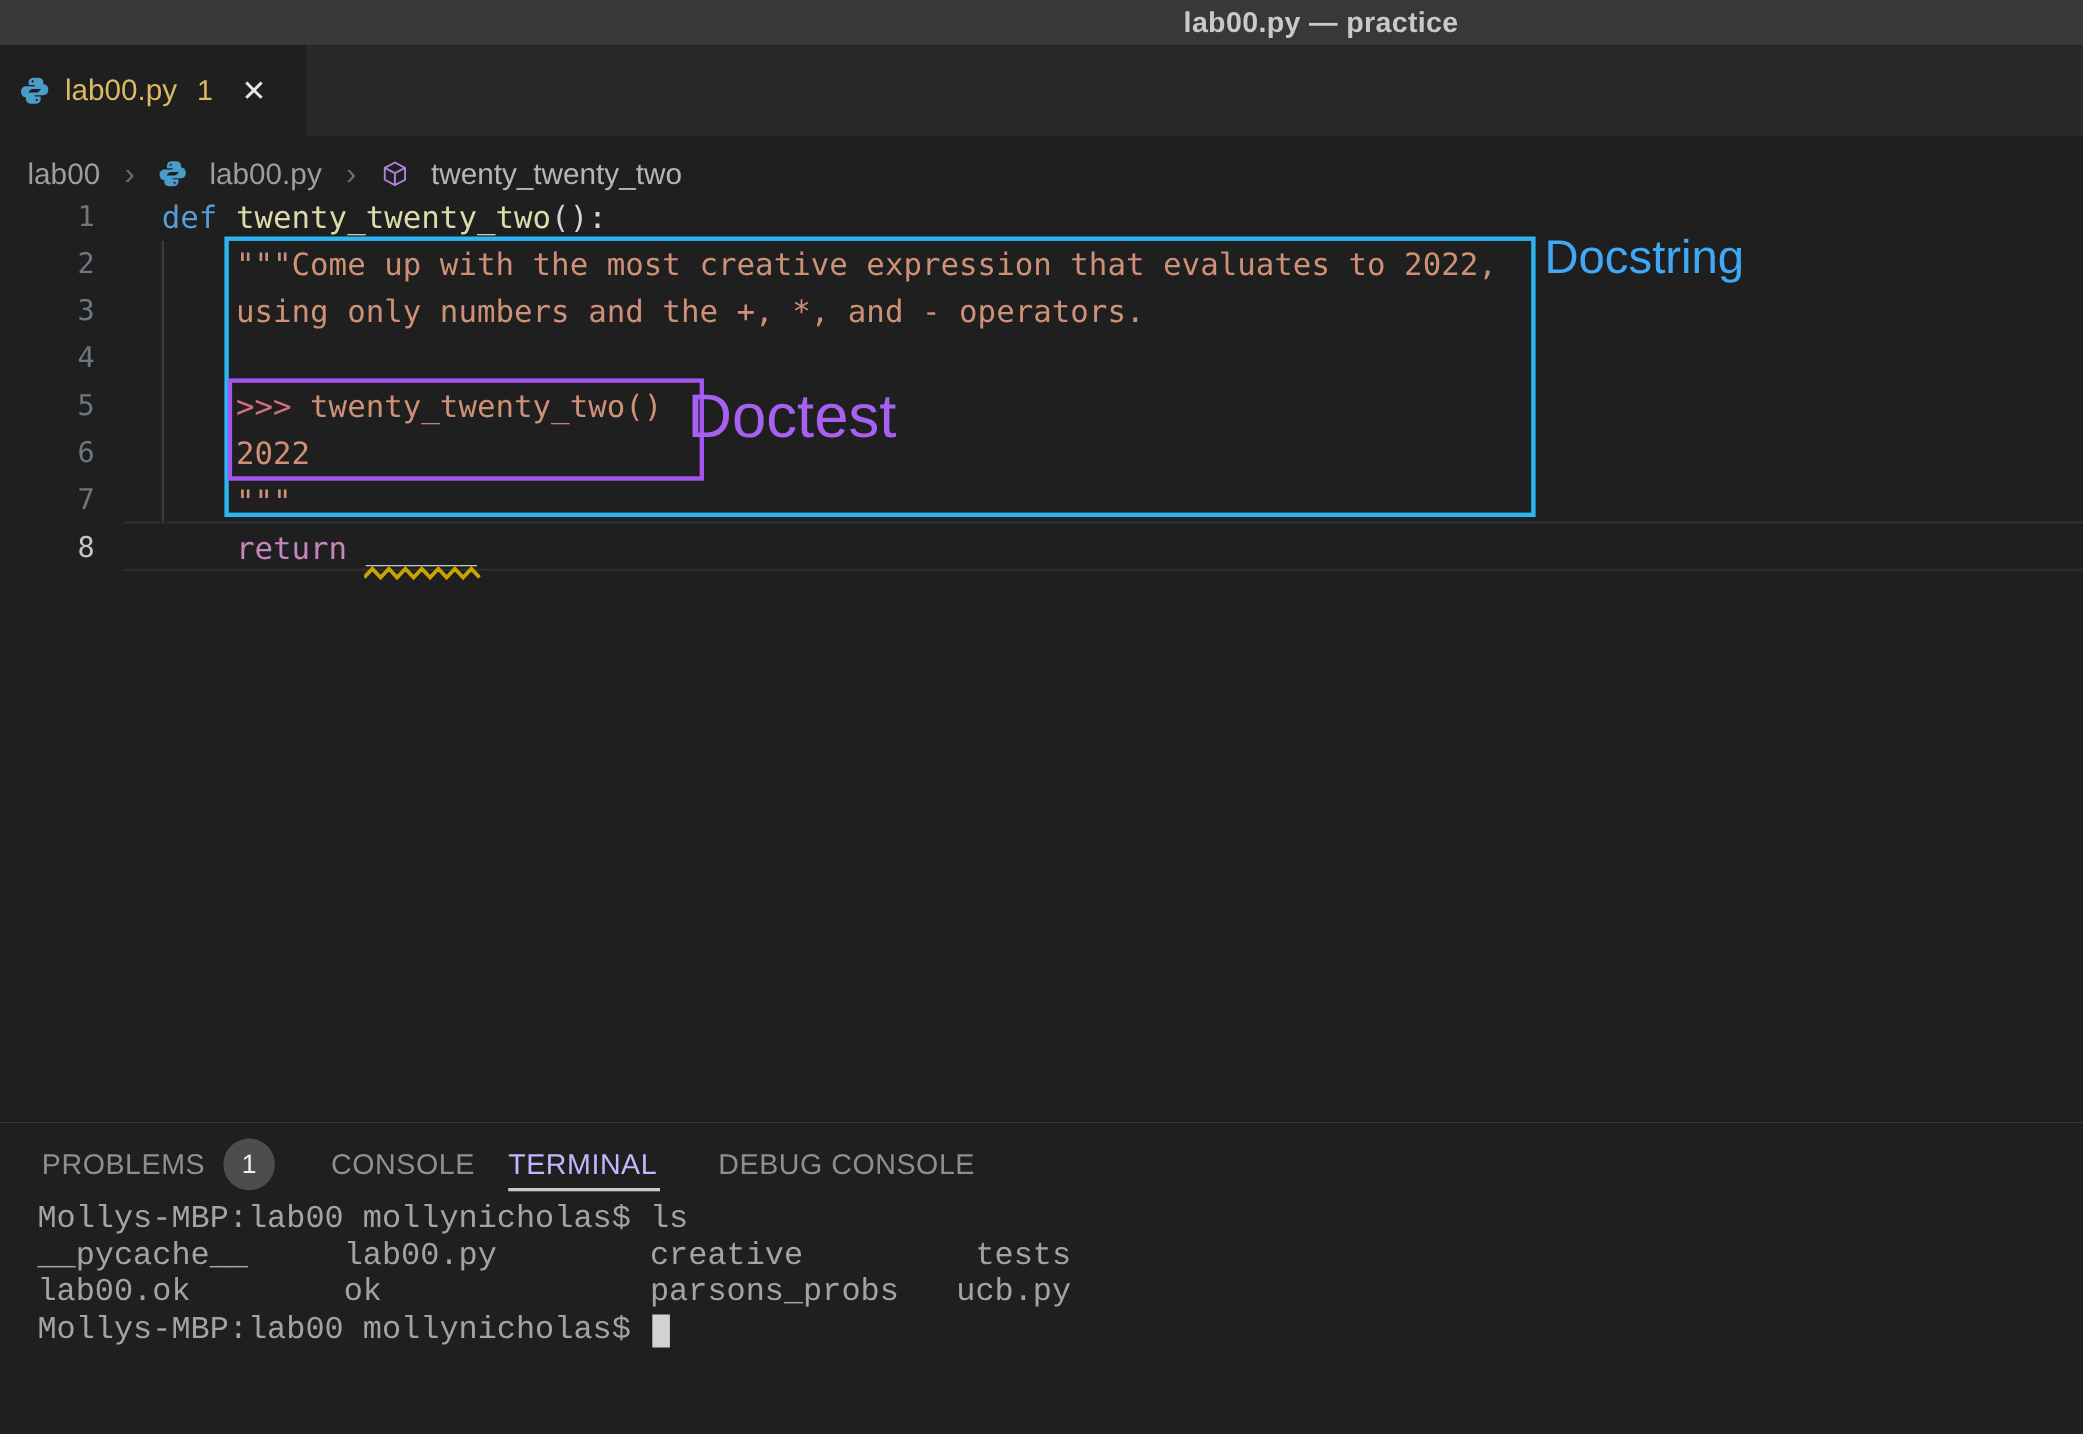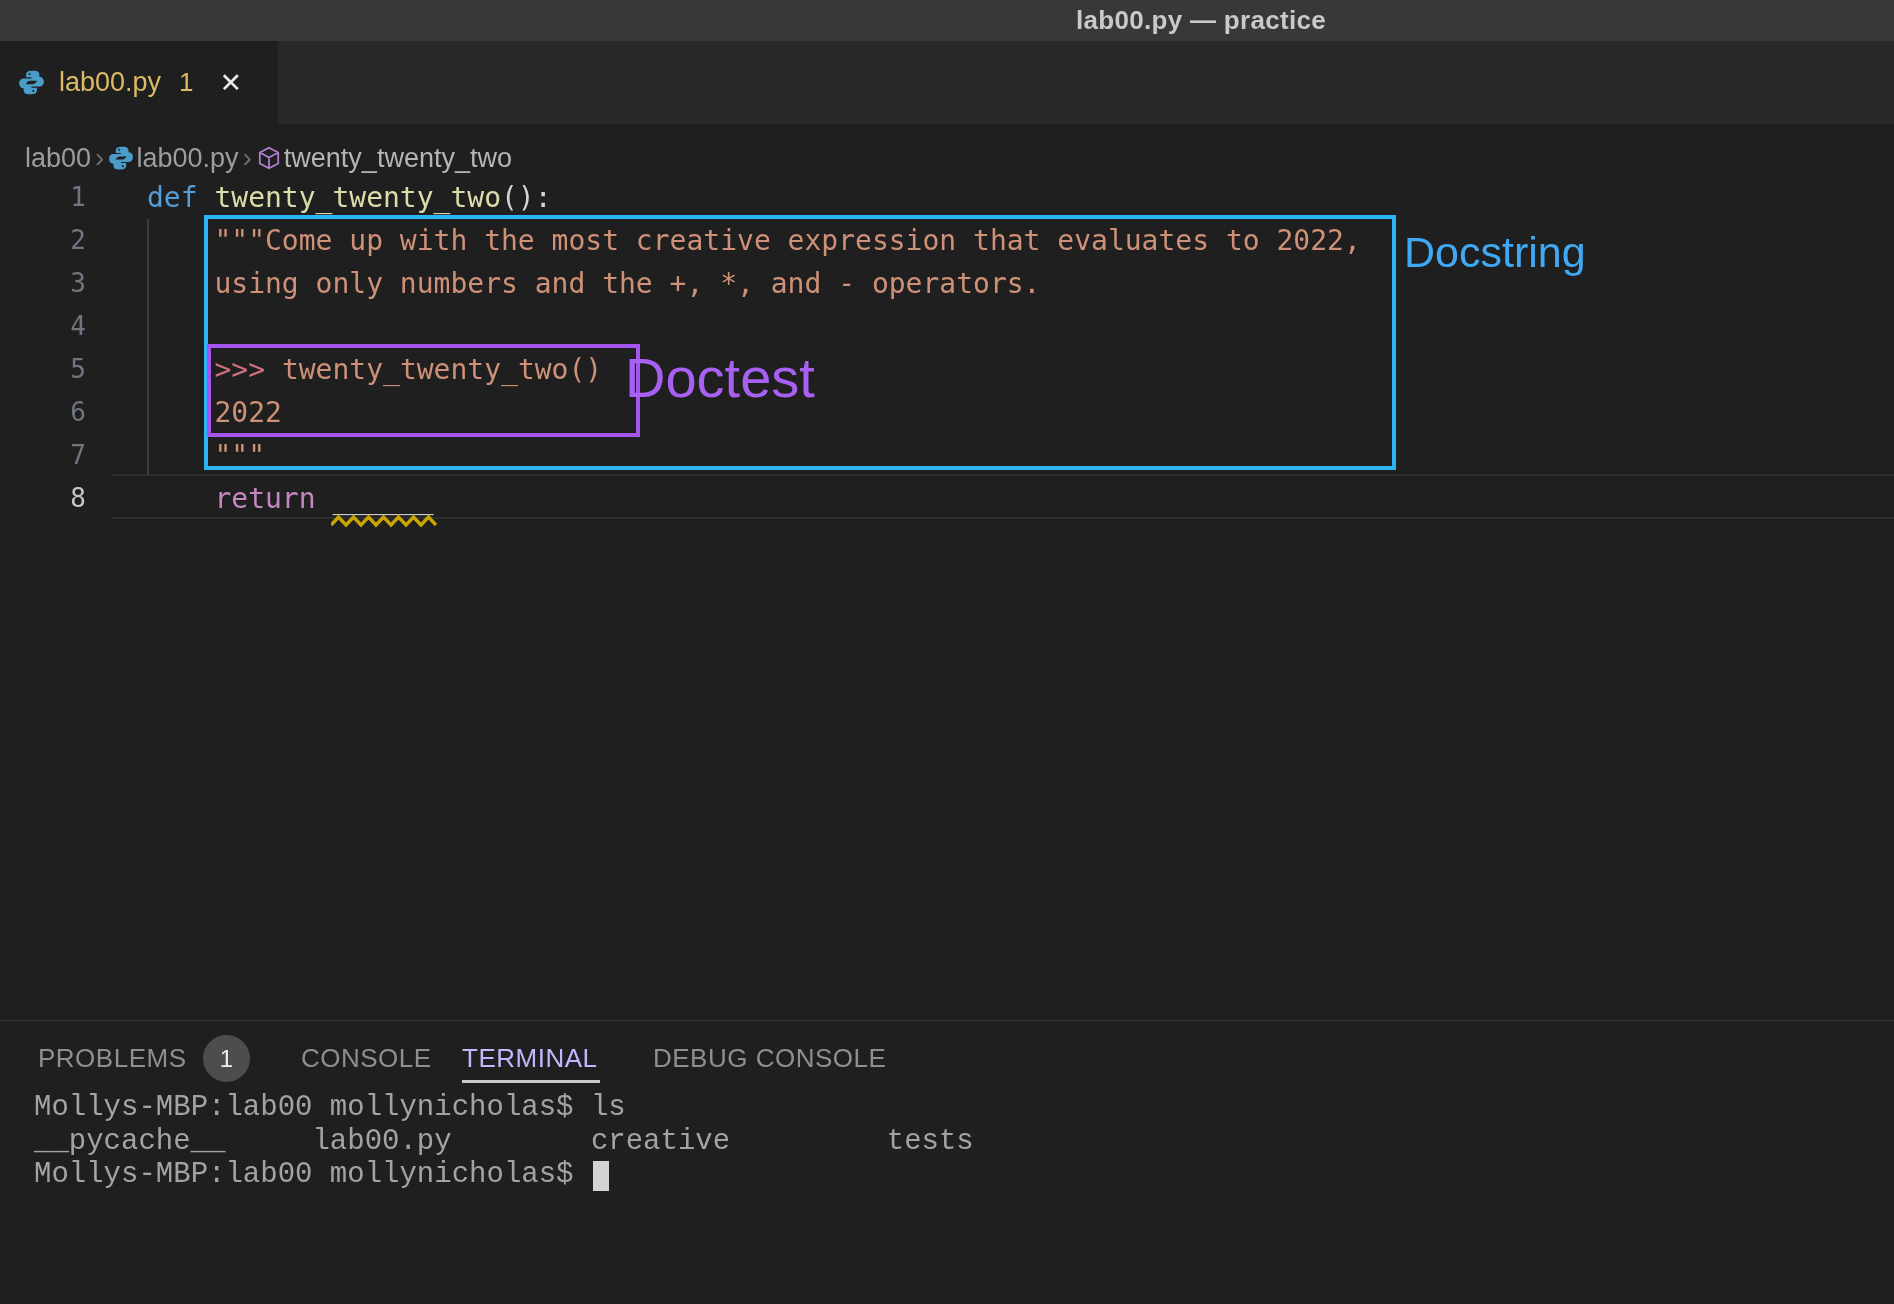--- a/index.html
+++ b/index.html
@@ -31,21 +31,21 @@
     background:#1f1f1f;
     display:flex; align-items:center; gap:14px; padding-left:18px;
   }
   .tab .pyicon { width:27px; height:27px; flex:0 0 auto; }
   .tab .tab-label { color:#dcba64; font-size:27px; }
   .tab .tab-badge { color:#dcba64; font-size:26px; margin-left:4px; }
   .tab .tab-close { color:#e8e8e8; font-size:27px; margin-left:12px; cursor:default; }
   
   .breadcrumb {
     position:absolute; left:25px; top:136px; height:44px; width:1600px;
-    display:flex; align-items:center; gap:2px;
+    display:flex; align-items:center; gap:20px;
     color:#9d9d9d; font-size:27px;
   }
   .breadcrumb .sep { color:#6e6e6e; font-size:28px; padding:0 2px; }
   .breadcrumb .crumb-icon { width:26px; height:26px; }
   .breadcrumb .last { color:#b5b5b5; }
   .gutter {
     position:absolute; left:0; top:176px; width:86px;
     text-align:right;
     font-family:"DejaVu Sans Mono", monospace;
     font-size:26px; color:#6e7681; line-height:43px;
@@ -77,21 +77,21 @@
   
   .docstring-box {
     position:absolute; left:204px; top:215px; width:1192px; height:255px;
     border:4px solid #2cb5f2;
   }
   .doctest-box {
     position:absolute; left:207px; top:344px; width:433px; height:93px;
     border:4px solid #a355ee;
   }
   .docstring-label {
-    position:absolute; left:1404px; top:228px;
+    position:absolute; left:1404px; top:210px;
     font-size:43px; color:#3fa9f5;
   }
   .doctest-label {
     position:absolute; left:625px; top:345px;
     font-size:56px; color:#a860f2;
   }
   .warn-squiggle { position:absolute; left:331px; top:514px; }
   
   .panel-divider { position:absolute; left:0; top:1020px; width:1894px; height:1px; background:#373737; }
   .panel-tabs {
@@ -187,15 +187,15 @@
   <div class="panel-divider"></div>
   <div class="panel-tabs">
     <div class="panel-tab pt-problems">PROBLEMS</div>
     <div class="panel-tab pt-output">CONSOLE</div>
     <div class="panel-tab pt-terminal active">TERMINAL</div>
     <div class="panel-tab pt-debug">DEBUG CONSOLE</div>
   </div>
   <div class="problems-badge">1</div>
   <div class="terminal-underline"></div>
 
-  <div id="terminal"><div>Mollys-MBP:lab00 mollynicholas$ ls</div><div>__pycache__     lab00.py        creative         tests</div><div>Mollys-MBP:lab00 mollynicholas$ <span class="cursor-block"></span></div></div>
+  <div id="terminal"><div>Mollys-MBP:lab00 mollynicholas$ ls</div><div>__pycache__     lab00.py        creative         tests</div><div>lab00.ok        ok              parsons_probs   ucb.py</div><div>Mollys-MBP:lab00 mollynicholas$ <span class="cursor-block"></span></div></div>
 
 </div>
 
 </body></html>

